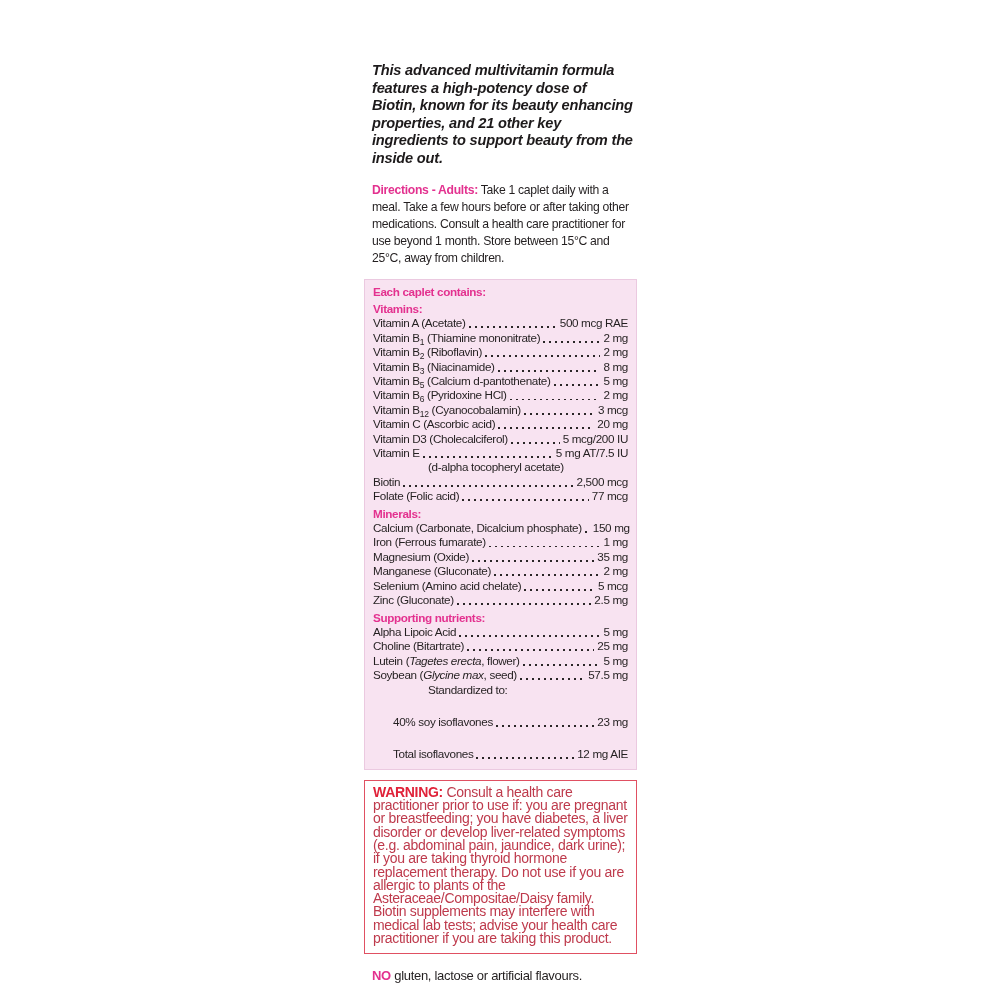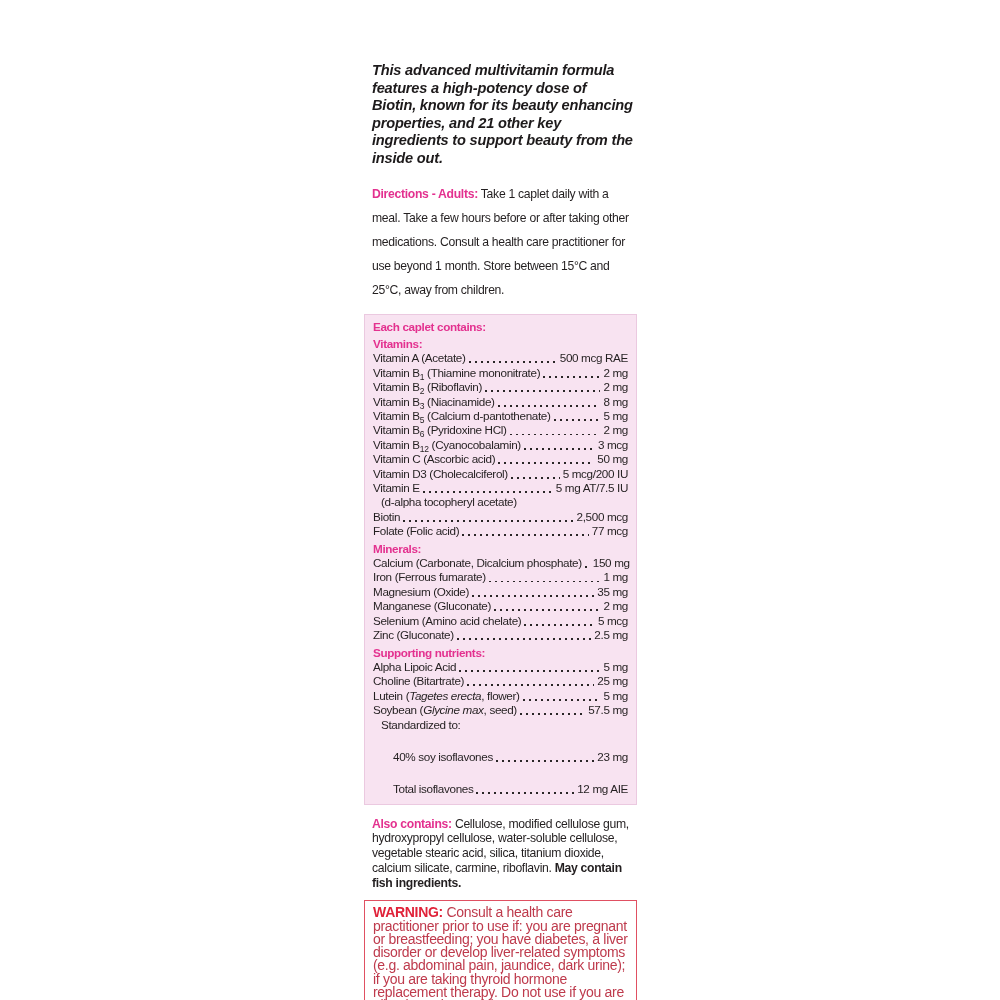--- a/index.html
+++ b/index.html
@@ -18,40 +18,40 @@
     font-family:"Liberation Sans","DejaVu Sans",sans-serif;color:var(--ink);
   }
   .col{position:absolute;left:364px;top:0;width:277px;}
   .intro{
     margin:62px 0 0 8px;width:262px;
     font-size:14.6px;line-height:17.6px;font-weight:bold;font-style:italic;
     letter-spacing:-0.2px;color:#1d1a1b;
   }
   .directions{
     margin:14px 0 12px 8px;width:263px;
-    font-size:12.2px;line-height:24px;letter-spacing:-0.3px;
+    font-size:12.2px;line-height:17px;letter-spacing:-0.3px;
   }
   .pink{color:var(--accent-pink);font-weight:bold;font-style:normal;}
   .panel{
     margin-top:5px;width:273px;background:var(--panel-bg);
     border:1px solid var(--panel-border);
     padding:5px 8px 7px 8px;
     font-size:11.7px;line-height:14.4px;letter-spacing:-0.35px;
   }
   .p-title,.sec-heading{color:var(--accent-pink);font-weight:bold;}
   .sec-heading{margin-top:3px;}
   .row{display:flex;align-items:flex-end;}
   .row .lbl{white-space:nowrap;flex:0 0 auto;}
   .row .dots{
     flex:1 1 auto;min-width:5px;height:1.8px;align-self:flex-end;
     margin:0 3px 2.5px 3px;
     background:repeating-linear-gradient(to right,#2a2627 0 1.8px,transparent 1.8px 6px);
   }
   .row .val{white-space:nowrap;flex:0 0 auto;}
-  .row.ind1{padding-left:8px;}
+  .row.ind1{padding-left:8px;margin-left:47px;}
   .row.ind2{padding-left:20px;margin-top:18px;}
   sub{font-size:8.5px;vertical-align:-2.5px;line-height:0;letter-spacing:-0.2px;}
   .also{
     margin:12px 0 0 8px;width:263px;
     font-size:12.2px;line-height:14.7px;letter-spacing:-0.3px;
   }
   .blk{color:var(--ink);font-weight:bold;}
   .warning{
     margin-top:10px;width:273px;
     border:1px solid var(--warning-border);
@@ -114,21 +114,21 @@
             <span class="val">2 mg</span>
           </div>
           <div class="row">
             <span class="lbl">Vitamin B<sub>12</sub> (Cyanocobalamin)</span>
             <span class="dots"></span>
             <span class="val">3 mcg</span>
           </div>
           <div class="row">
             <span class="lbl">Vitamin C (Ascorbic acid)</span>
             <span class="dots"></span>
-            <span class="val">50 mg</span>
+            <span class="val">20 mg</span>
           </div>
           <div class="row">
             <span class="lbl">Vitamin D3 (Cholecalciferol)</span>
             <span class="dots"></span>
             <span class="val">5 mcg/200 IU</span>
           </div>
           <div class="row">
             <span class="lbl">Vitamin E</span>
             <span class="dots"></span>
             <span class="val">5 mg AT/7.5 IU</span>
@@ -207,25 +207,20 @@
             <span class="val">23 mg</span>
           </div>
           <div class="row ind2">
             <span class="lbl">Total isoflavones</span>
             <span class="dots"></span>
             <span class="val">12 mg AIE</span>
           </div>
         </div>
     </div>
 
-    <p class="also">
-      <b class="pink">Also contains:</b>
-      <span>Cellulose, modified cellulose gum, hydroxypropyl cellulose, water-soluble cellulose, vegetable stearic acid, silica, titanium dioxide, calcium silicate, carmine, riboflavin.</span>
-      <b class="blk">May contain fish ingredients.</b>
-    </p>
 
     <div class="warning">
       <b class="warn-label">WARNING:</b>
       <span>Consult a health care practitioner prior to use if: you are pregnant or breastfeeding; you have diabetes, a liver disorder or develop liver-related symptoms (e.g. abdominal pain, jaundice, dark urine); if you are taking thyroid hormone replacement therapy. Do not use if you are allergic to plants of the Asteraceae/Compositae/Daisy family. Biotin supplements may interfere with medical lab tests; advise your health care practitioner if you are taking this product.</span>
     </div>
 
     <p class="footer">
       <b class="pink">NO</b>
       <span>gluten, lactose or artificial flavours.</span>
     </p>

